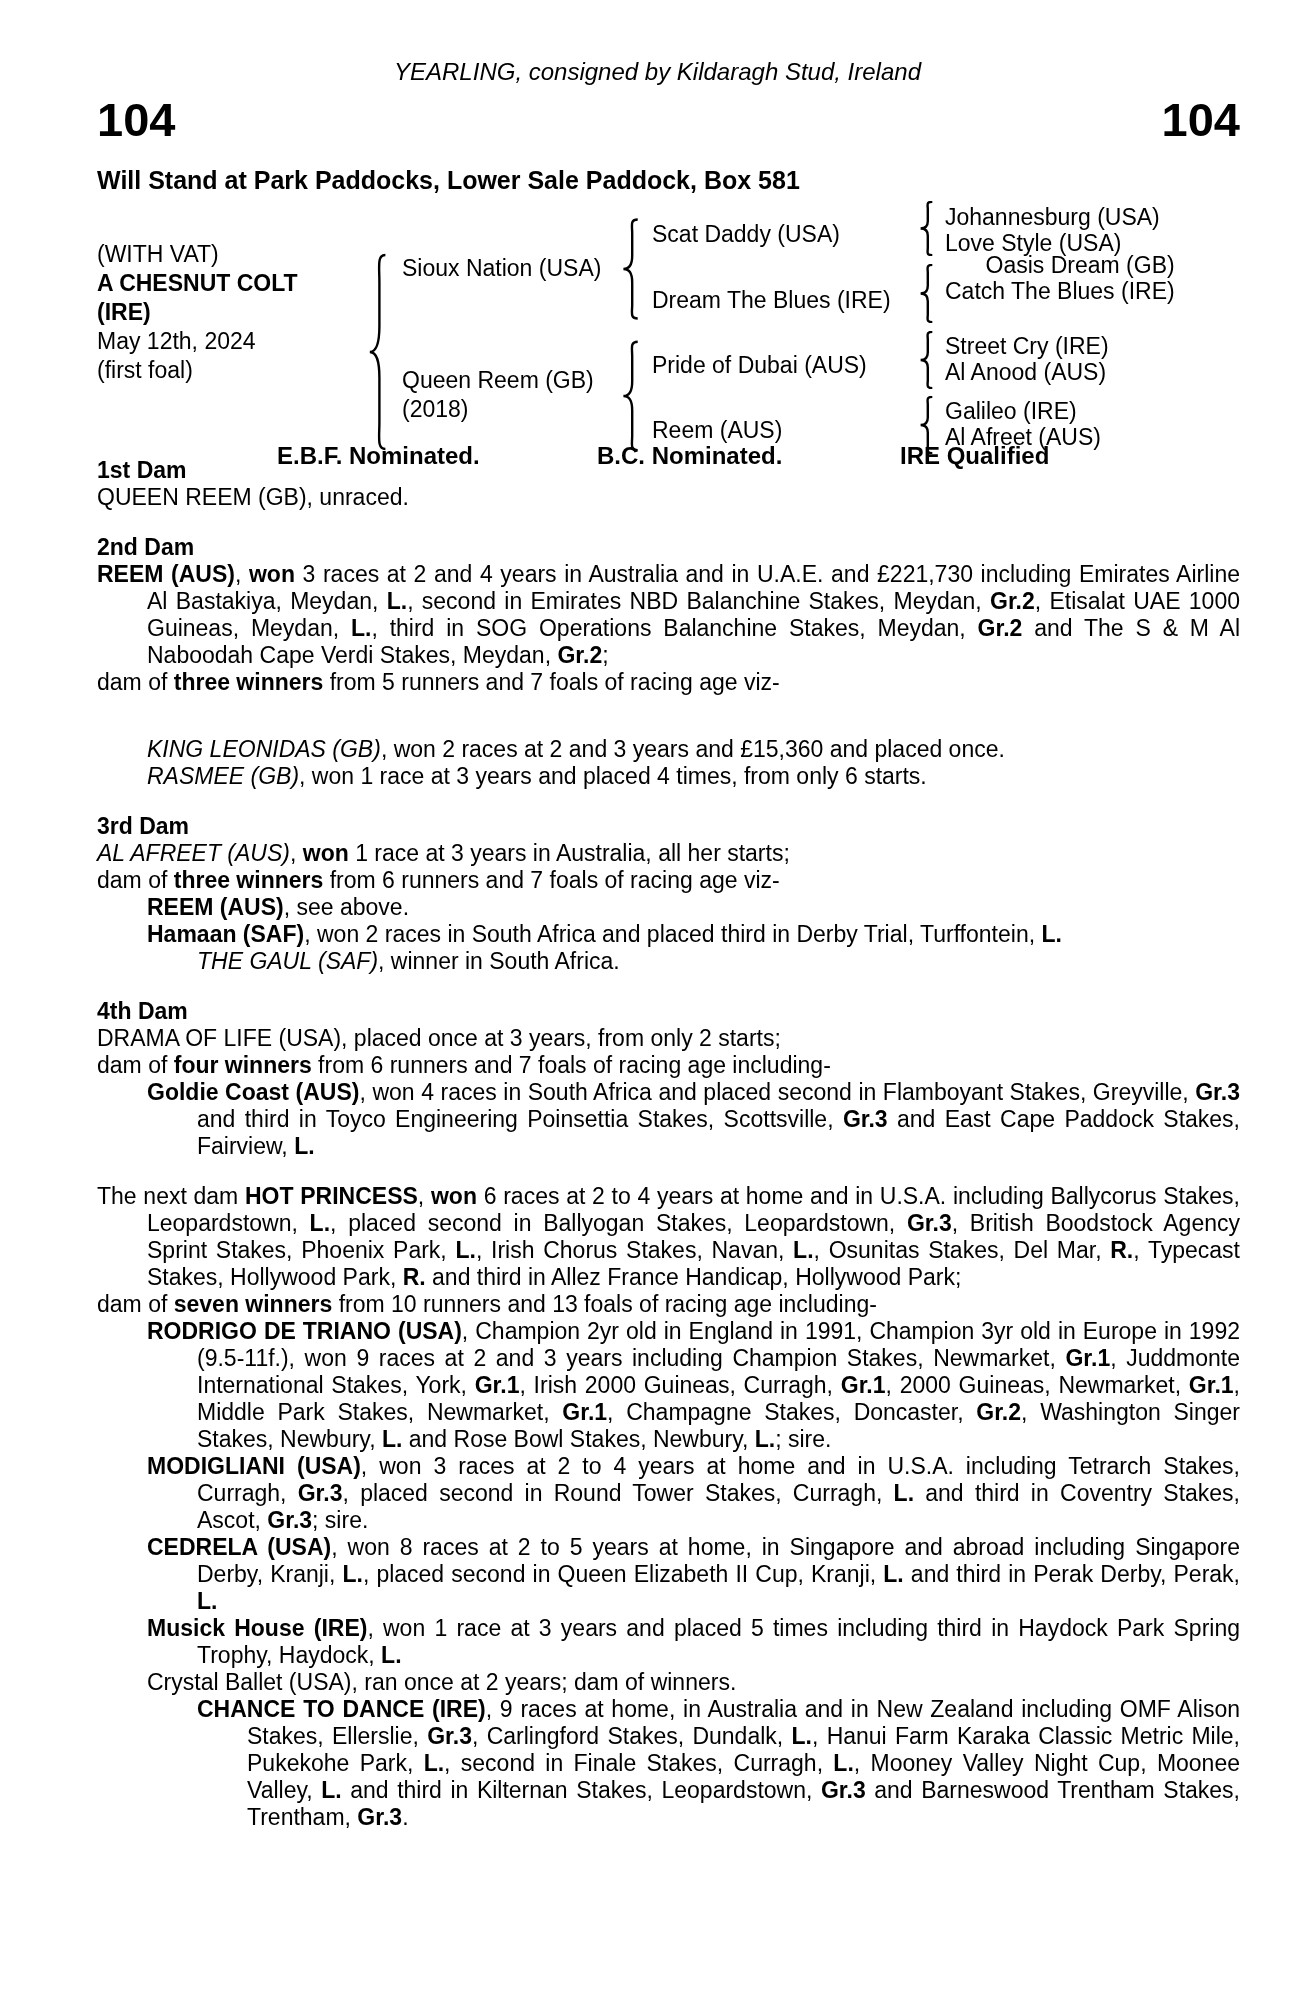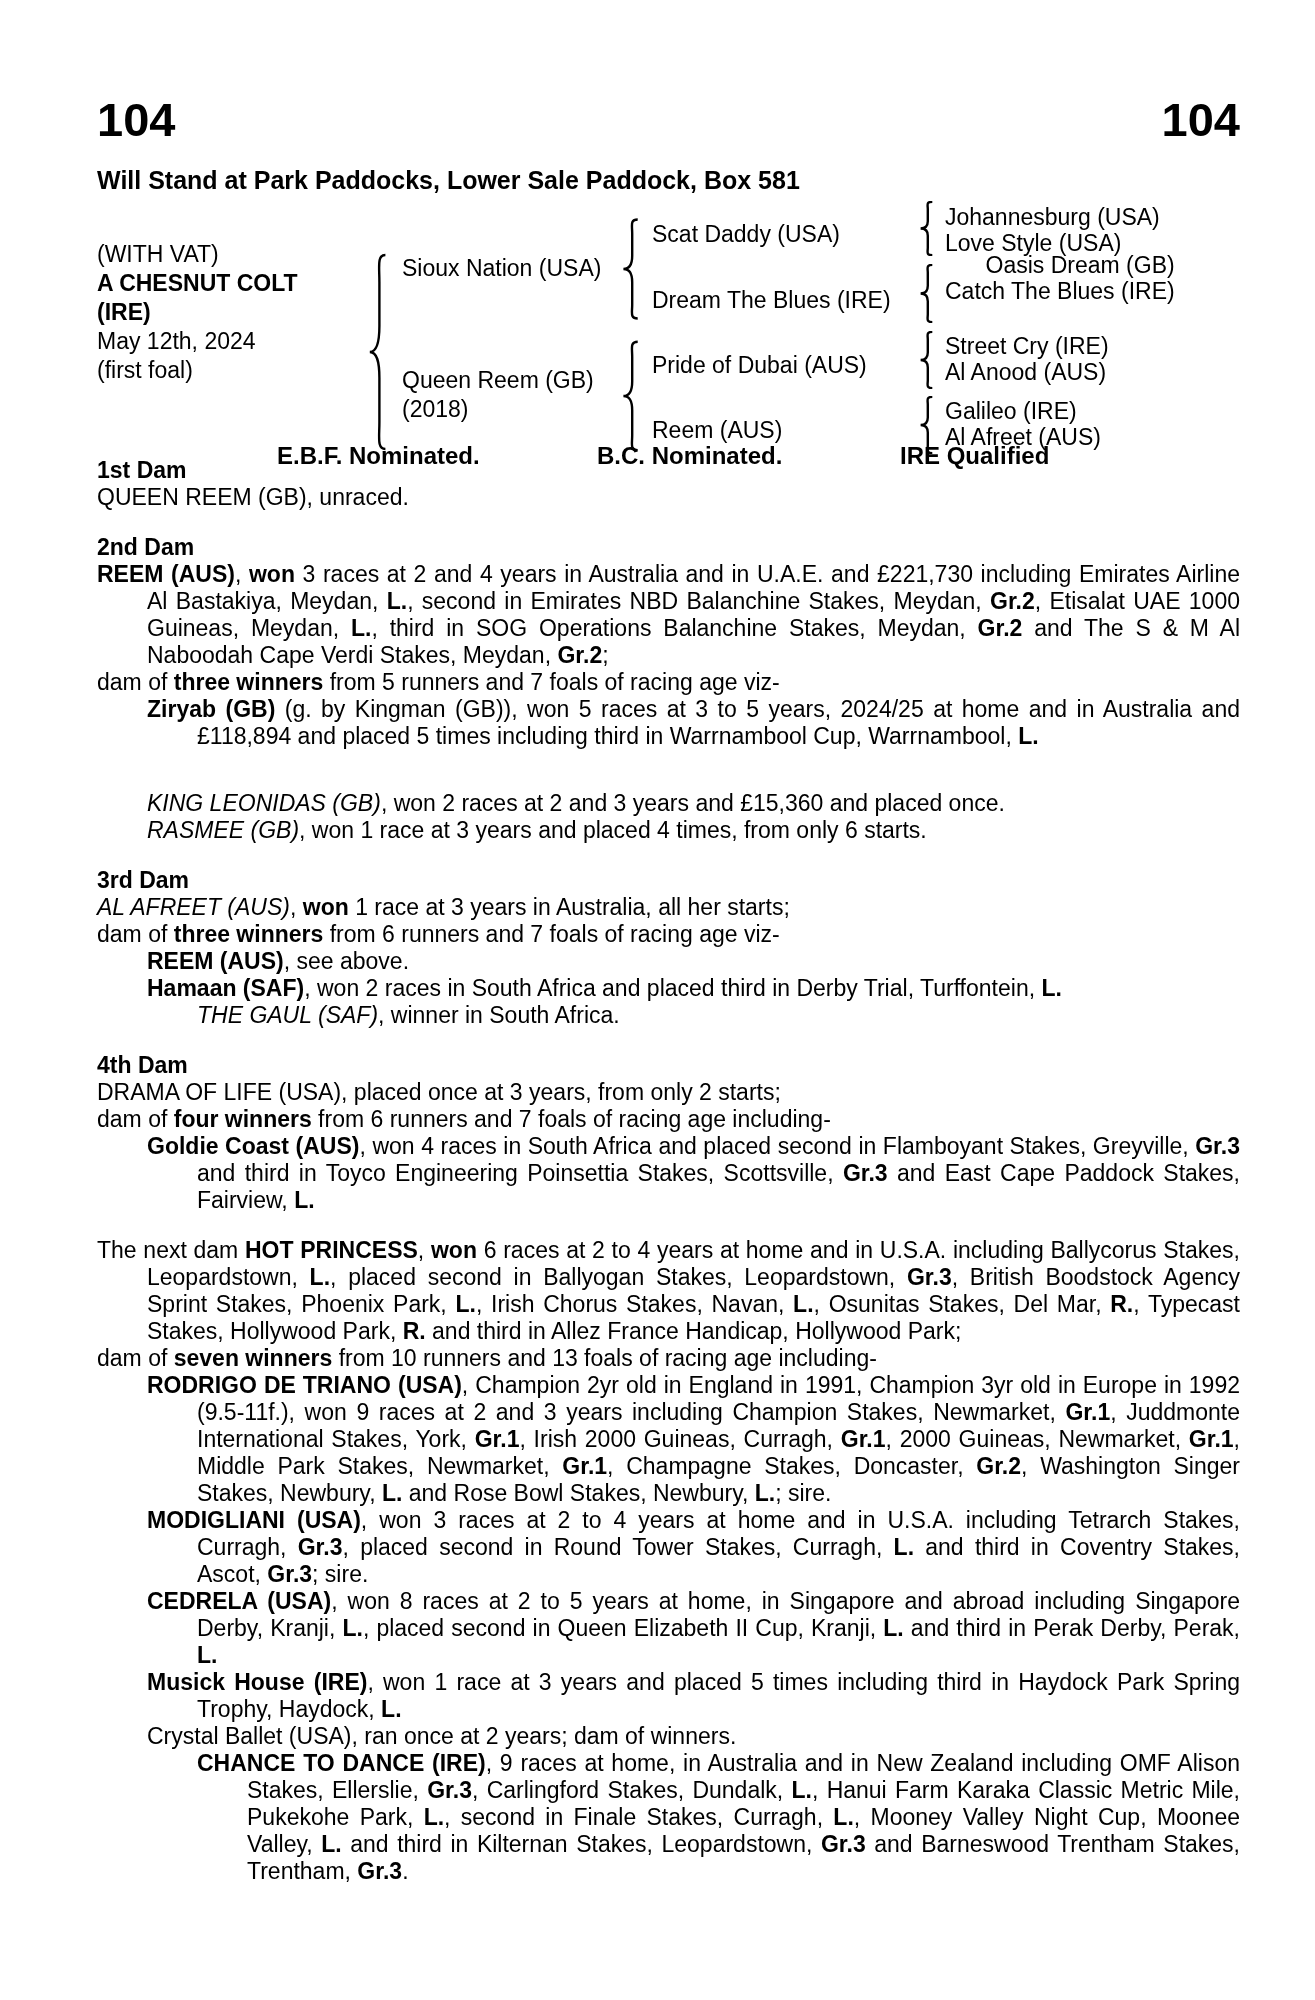--- a/index.html
+++ b/index.html
@@ -33,20 +33,21 @@
   .section-heading { font-weight:bold; margin:0; }
   p.para { margin:0; text-align:justify; }
   .run-b { font-weight:bold; }
   .run-i { font-style:italic; }
 </style>
 </head>
 <body>
 
 <div class="page">
 
+  <div class="consignor-line">YEARLING, consigned by Kildaragh Stud, Ireland</div>
   <div class="lot-left">104</div>
   <div class="lot-right">104</div>
   <div class="stand-line">Will Stand at Park Paddocks, Lower Sale Paddock, Box 581</div>
 
   <div class="pedigree">
 
     <div class="abs colt-block" style="left:0; top:40px;">
       <div>(WITH VAT)</div>
       <div class="bold">A CHESNUT COLT</div>
       <div class="bold">(IRE)</div>
@@ -113,21 +114,20 @@
 
   <div class="sections">
       <div class="dam-section">
         <div class="section-heading">1st Dam</div>
         <p class="para" style="padding-left: 50px; text-indent: -50px;"><span>QUEEN REEM (GB), unraced.</span></p>
       </div>
       <div class="dam-section">
         <div class="section-heading">2nd Dam</div>
         <p class="para" style="padding-left: 50px; text-indent: -50px;"><span class="run-b">REEM (AUS)</span><span>, </span><span class="run-b">won</span><span> 3 races at 2 and 4 years in Australia and in U.A.E. and £221,730 including Emirates Airline Al Bastakiya, Meydan, </span><span class="run-b">L.</span><span>, second in Emirates NBD Balanchine Stakes, Meydan, </span><span class="run-b">Gr.2</span><span>, Etisalat UAE 1000 Guineas, Meydan, </span><span class="run-b">L.</span><span>, third in SOG Operations Balanchine Stakes, Meydan, </span><span class="run-b">Gr.2</span><span> and The S &amp; M Al Naboodah Cape Verdi Stakes, Meydan, </span><span class="run-b">Gr.2</span><span>;</span></p>
         <p class="para" style="padding-left: 50px; text-indent: -50px;"><span>dam of </span><span class="run-b">three winners</span><span> from 5 runners and 7 foals of racing age viz-</span></p>
-        <p class="para" style="padding-left: 100px; text-indent: -50px;"><span class="run-b">Ziryab (GB)</span><span> (g. by Kingman (GB)), won 5 races at 3 to 5 years, 2024/25 at home and in Australia and £118,894 and placed 5 times including third in Warrnambool Cup, Warrnambool, </span><span class="run-b">L.</span></p>
         <p class="para" style="padding-left: 100px; text-indent: -50px; margin-top: 40px;"><span class="run-i">KING LEONIDAS (GB)</span><span>, won 2 races at 2 and 3 years and £15,360 and placed once.</span></p>
         <p class="para" style="padding-left: 100px; text-indent: -50px;"><span class="run-i">RASMEE (GB)</span><span>, won 1 race at 3 years and placed 4 times, from only 6 starts.</span></p>
       </div>
       <div class="dam-section">
         <div class="section-heading">3rd Dam</div>
         <p class="para" style="padding-left: 50px; text-indent: -50px;"><span class="run-i">AL AFREET (AUS)</span><span>, </span><span class="run-b">won</span><span> 1 race at 3 years in Australia, all her starts;</span></p>
         <p class="para" style="padding-left: 50px; text-indent: -50px;"><span>dam of </span><span class="run-b">three winners</span><span> from 6 runners and 7 foals of racing age viz-</span></p>
         <p class="para" style="padding-left: 100px; text-indent: -50px;"><span class="run-b">REEM (AUS)</span><span>, see above.</span></p>
         <p class="para" style="padding-left: 100px; text-indent: -50px;"><span class="run-b">Hamaan (SAF)</span><span>, won 2 races in South Africa and placed third in Derby Trial, Turffontein, </span><span class="run-b">L.</span></p>
         <p class="para" style="padding-left: 150px; text-indent: -50px;"><span class="run-i">THE GAUL (SAF)</span><span>, winner in South Africa.</span></p>

